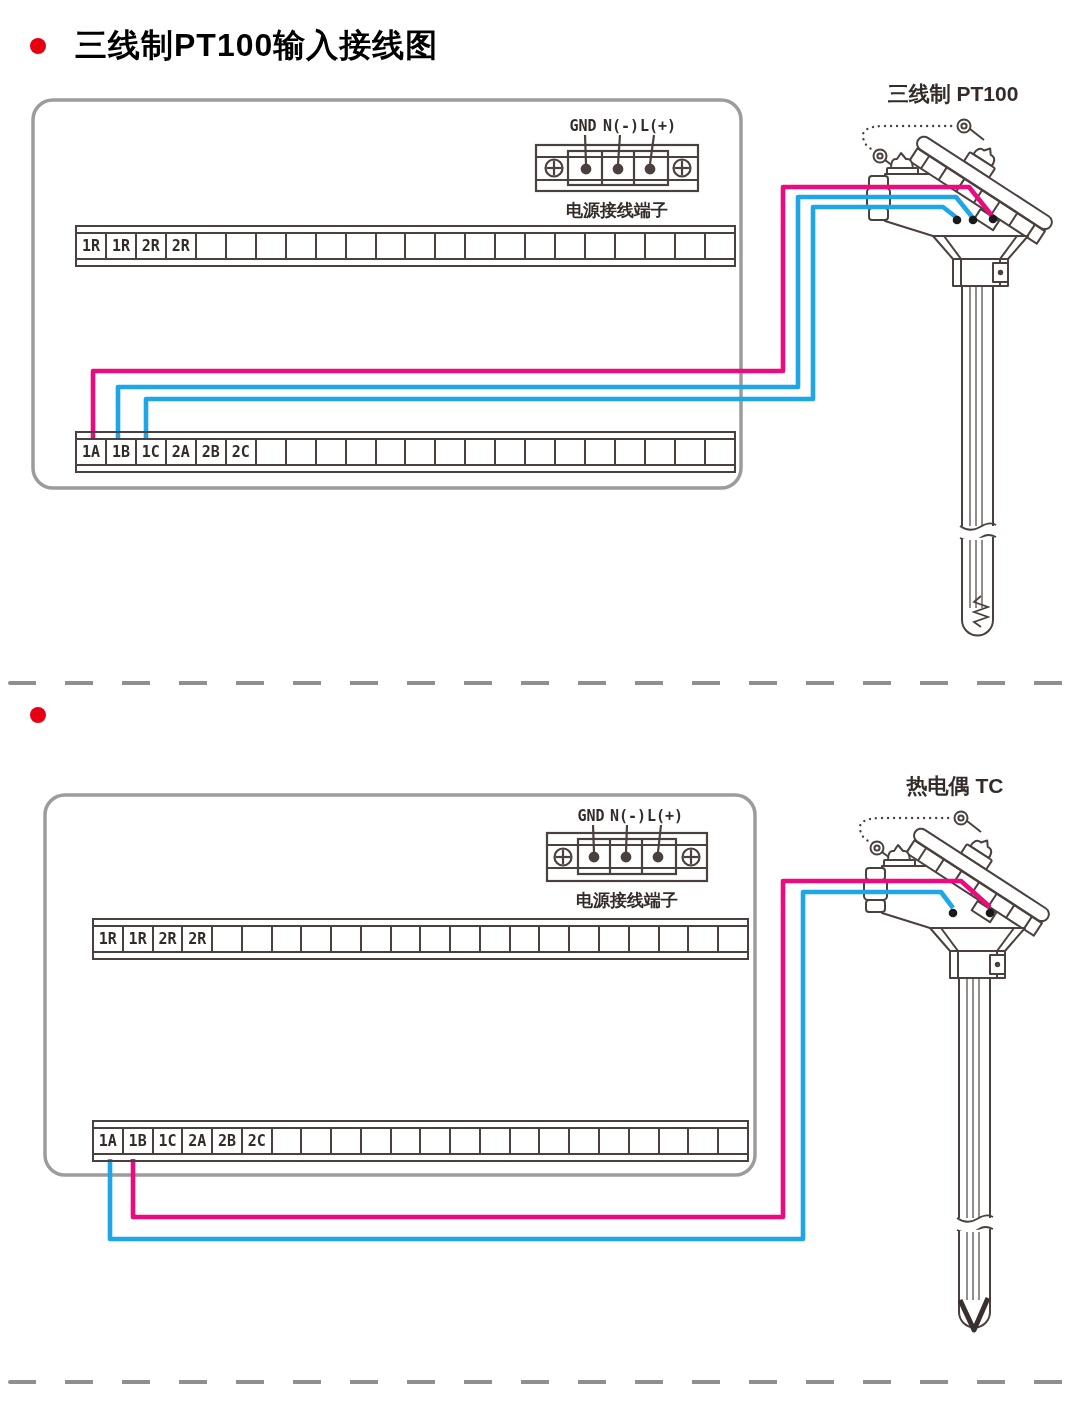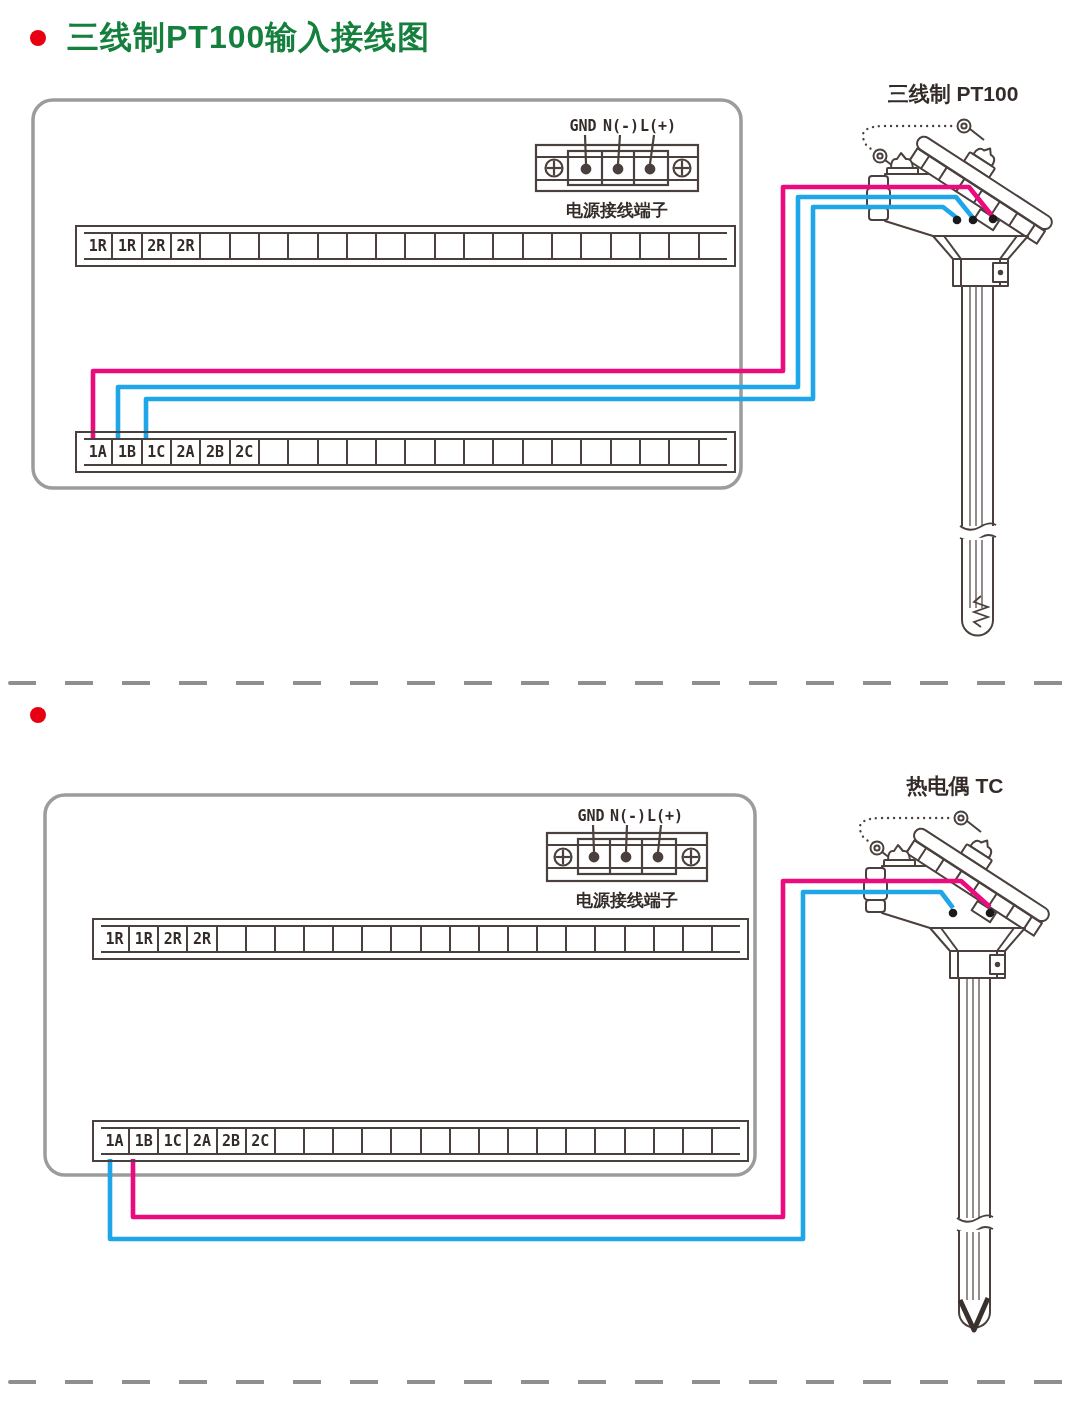--- a/index.html
+++ b/index.html
@@ -9,24 +9,24 @@
   }
   html,body{margin:0;padding:0;background:#fff;}
   .page{position:relative;width:1080px;height:1403px;background:#fff;overflow:hidden;
         font-family:"Liberation Sans",sans-serif;color:#1a1a1a;}
   section{position:absolute;left:0;width:1080px;}
   #sec-pt100{top:0;height:677px;}
   #sec-tc{top:677px;height:726px;}
   svg.layer{position:absolute;left:0;top:0;display:block;}
   .title-row{position:absolute;display:flex;align-items:center;gap:21px;}
   .bullet{width:16px;height:16px;border-radius:50%;background:#e60012;flex:0 0 auto;}
-  .diagram-title{font-size:32px;font-weight:600;margin:0;letter-spacing:1px;color:#15803d;}
+  .diagram-title{font-size:32px;font-weight:600;margin:8px;letter-spacing:1px;color:#000000;}
   
   .strip{position:absolute;box-sizing:border-box;border:2.5px solid var(--line);
-         padding:5px 7px;background:transparent;}
+         padding:5px 0;background:transparent;}
   .strip-inner{display:flex;height:100%;box-sizing:border-box;
                border-top:2px solid var(--line);border-bottom:2px solid var(--line);}
   .cell{flex:1;box-sizing:border-box;border-right:2px solid var(--line);
         display:flex;align-items:center;justify-content:center;
         font:bold 15px "DejaVu Sans Mono",monospace;color:var(--ink);
         white-space:nowrap;overflow:hidden;}
   .cell:last-child{border-right:none;}
   
   .dashed-sep{position:absolute;left:8px;width:1064px;height:4px;border-radius:2px;
       background:repeating-linear-gradient(90deg,#8f8f8f 0 28px,transparent 28px 57px);}

